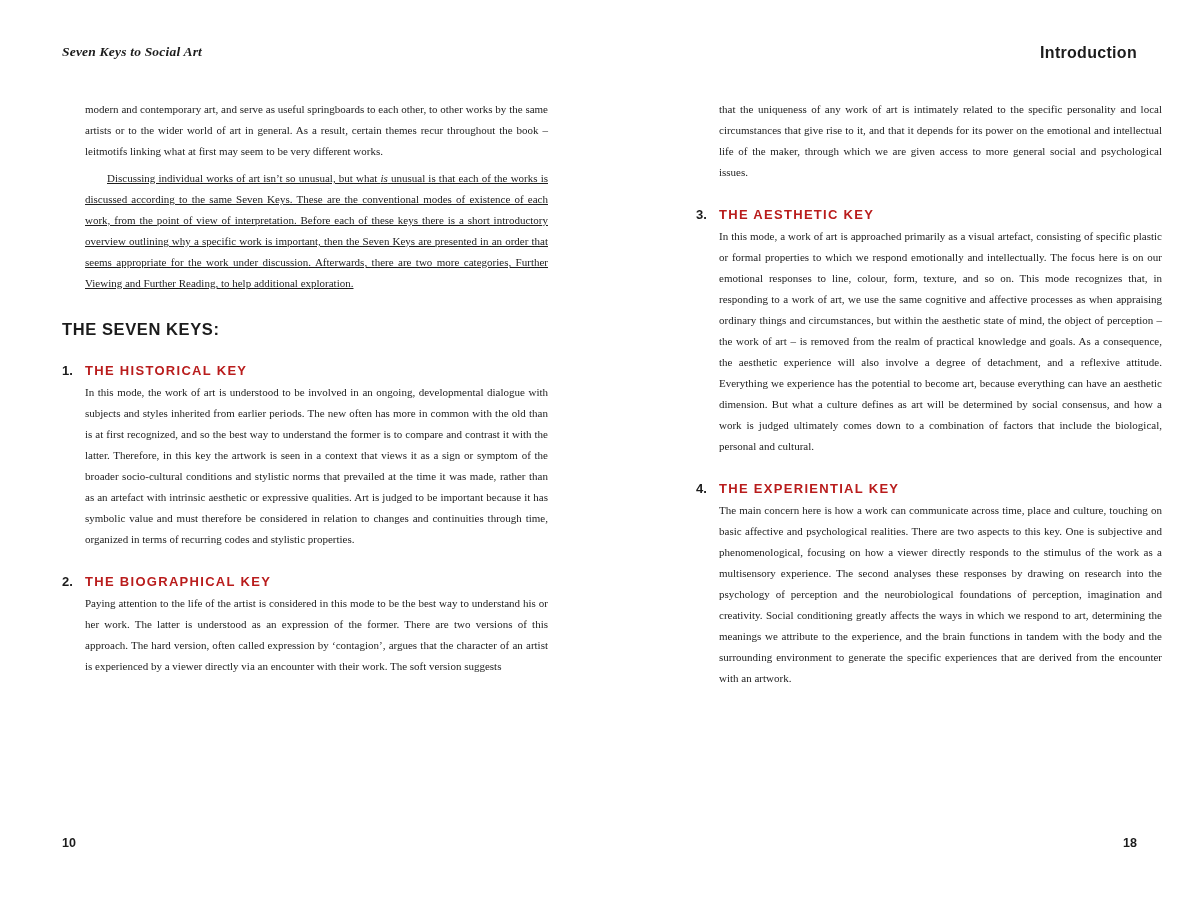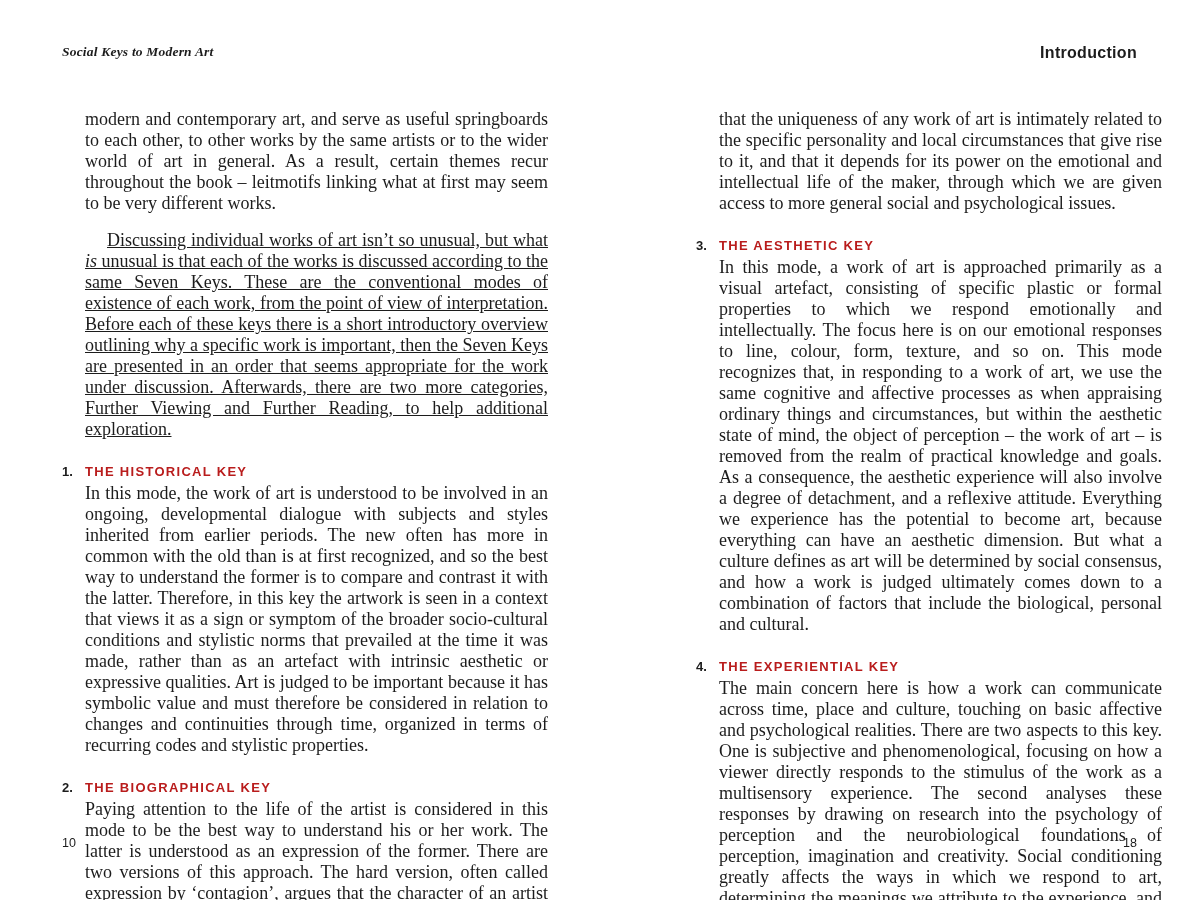--- a/index.html
+++ b/index.html
@@ -24,22 +24,22 @@
     font-family: "Liberation Sans", sans-serif;
     font-weight: 700; font-size: 16px; letter-spacing: 0.3px; color: #1c1c1c;
   }
 
   
   .col { position: absolute; top: 93px; }
   .col-left  { left: 62px;  width: 486px; }
   .col-right { left: 696px; width: 466px; }
 
   .body-text {
-    margin: 16px 0 0 23px;
-    font-size: 18px; line-height: 21px;
+    margin: 6px 0 0 23px;
+    font-size: 11px; line-height: 21px;
     text-align: justify;
     color: #1c1c1c;
   }
   .body-text.indent-first { text-indent: 22px; text-decoration: underline; }
   .body-text em { font-style: italic; }
 
   .section-heading {
     margin: 26px 0 0 0;
     font-family: "Liberation Sans", sans-serif;
     font-weight: 700; font-size: 16.5px; letter-spacing: 0.6px;
@@ -56,39 +56,40 @@
   .key-title {
     font-family: "Liberation Sans", sans-serif;
     font-weight: 700; font-size: 13px; letter-spacing: 1.3px; color: #b91c1c;
   }
   .key-body { margin-top: 1px; }
 
   
   .folio {
     position: absolute; top: 836px;
     font-family: "Liberation Sans", sans-serif;
-    font-weight: 400; font-size: 12.5px; color: #1c1c1c;
+    font-weight: 700; font-size: 12.5px; color: #1c1c1c;
   }
   .folio-left  { left: 62px; }
   .folio-right { right: 63px; }
 </style>
 </head>
 <body>
 
 <div class="spread">
 
-  <span class="rh-left">Social Keys to Modern Art</span>
+  <span class="rh-left">Seven Keys to Social Art</span>
   <span class="rh-right">Introduction</span>
 
   <section class="col col-left">
 
     <p class="body-text">modern and contemporary art, and serve as useful springboards to each other, to other works by the same artists or to the wider world of art in general. As a result, certain themes recur throughout the book – leitmotifs linking what at first may seem to be very different works.</p>
 
     <p class="body-text indent-first"><span>Discussing individual works of art isn’t so unusual, but what </span><em>is</em><span> unusual is that each of the works is discussed according to the same Seven Keys. These are the conventional modes of existence of each work, from the point of view of interpretation. Before each of these keys there is a short introductory overview outlining why a specific work is important, then the Seven Keys are presented in an order that seems appropriate for the work under discussion. Afterwards, there are two more categories, Further Viewing and Further Reading, to help additional exploration.</span></p>
 
+    <h2 class="section-heading">THE SEVEN KEYS:</h2>
 
     <div class="key-item">
       <div class="key-head">
         <span class="key-num">1.</span>
         <span class="key-title">THE HISTORICAL KEY</span>
       </div>
       <p class="body-text key-body">In this mode, the work of art is understood to be involved in an ongoing, developmental dialogue with subjects and styles inherited from earlier periods. The new often has more in common with the old than is at first recognized, and so the best way to understand the former is to compare and contrast it with the latter. Therefore, in this key the artwork is seen in a context that views it as a sign or symptom of the broader socio-cultural conditions and stylistic norms that prevailed at the time it was made, rather than as an artefact with intrinsic aesthetic or expressive qualities. Art is judged to be important because it has symbolic value and must therefore be considered in relation to changes and continuities through time, organized in terms of recurring codes and stylistic properties.</p>
     </div>
 
     <div class="key-item">

